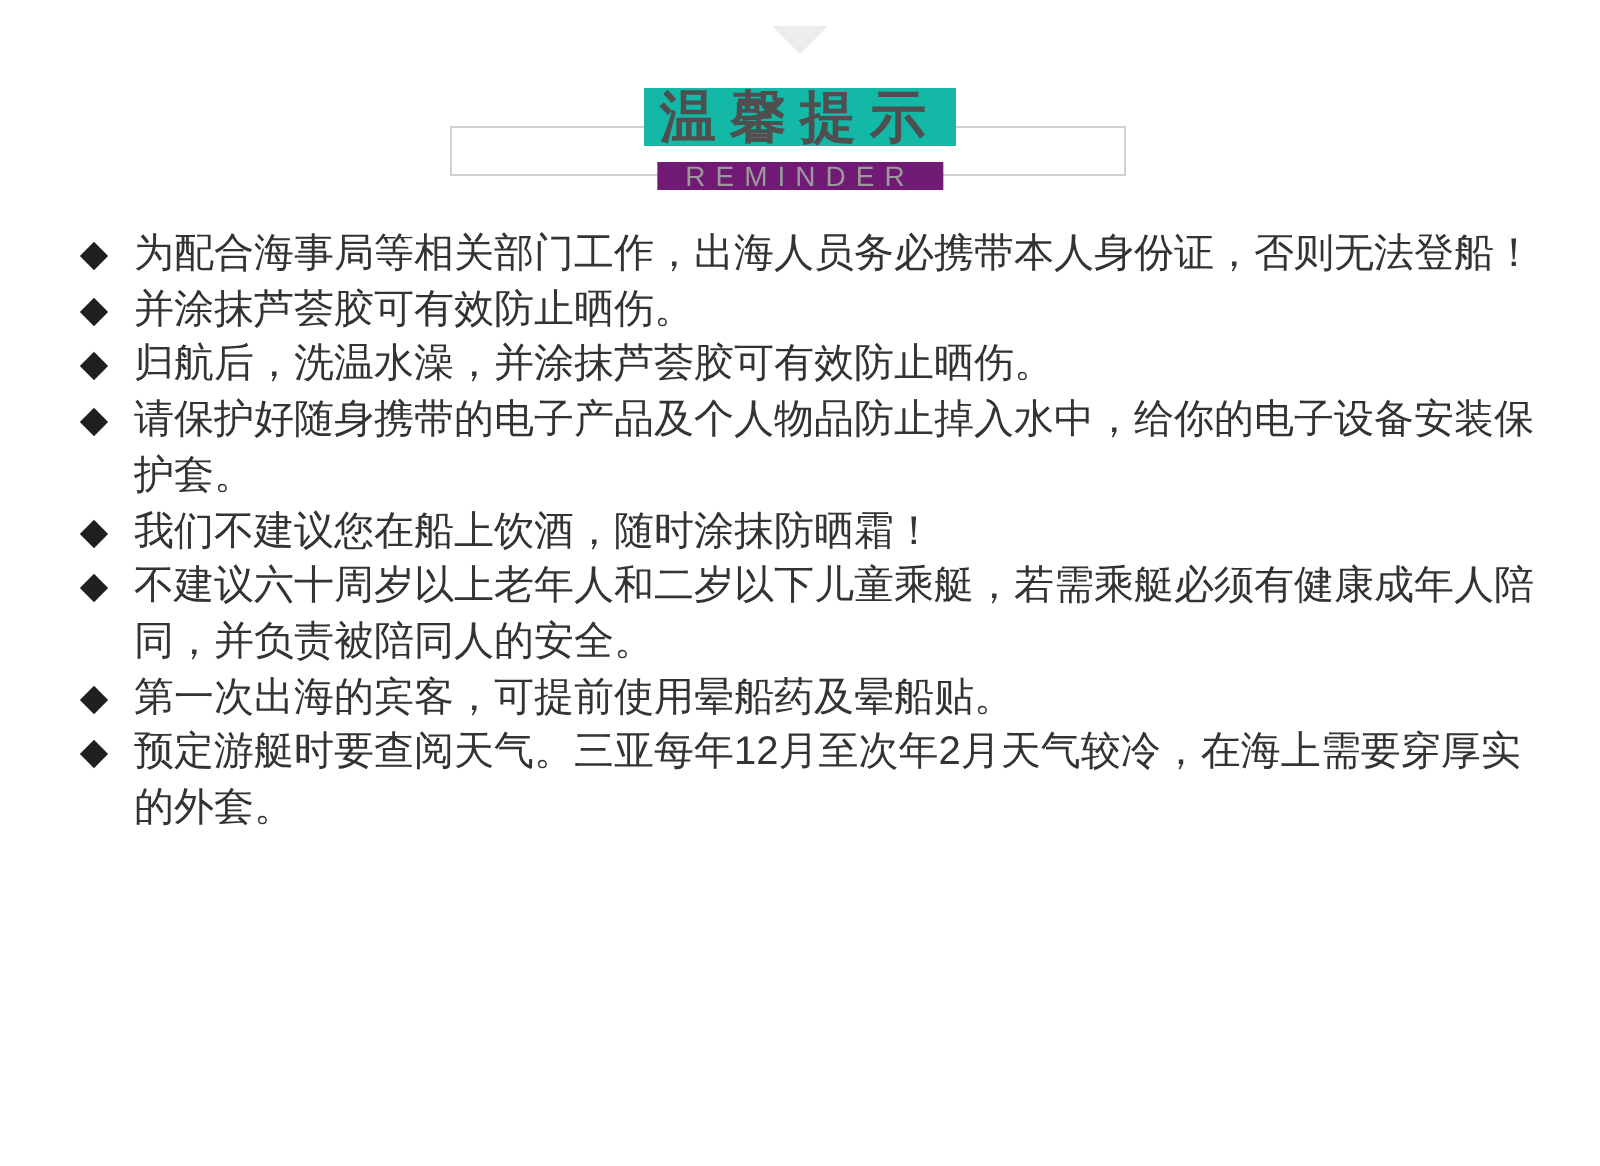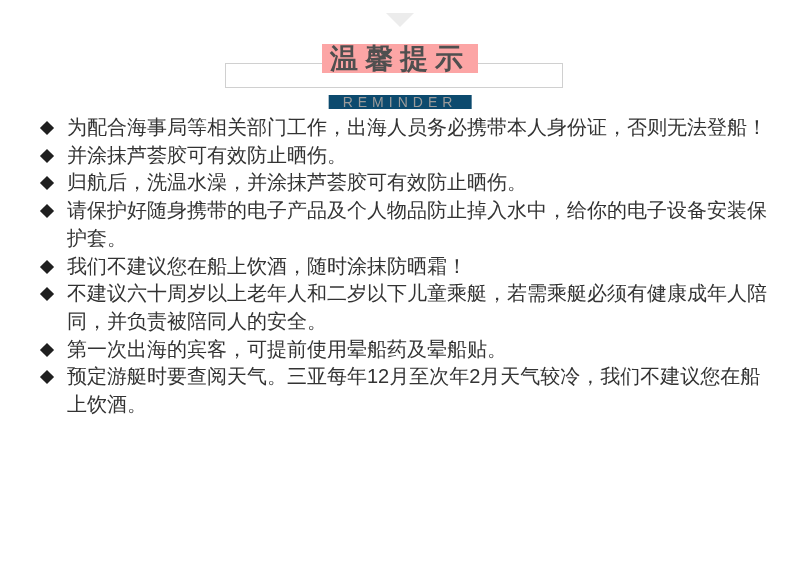--- a/index.html
+++ b/index.html
@@ -33,36 +33,36 @@
     top: 63px;
     width: 338px;
     height: 25px;
     border: 1px solid #d0d0d0;
   }
   .header-title {
     position: absolute;
     top: 44px;
     left: 50%;
     transform: translateX(-50%);
-    background: #fca5a5;
+    background: #14b8a6;
     padding: 0 8px;
     font-size: 28px;
     line-height: 29px;
     font-weight: bold;
     letter-spacing: 7px;
     color: #4f4f4f;
     white-space: nowrap;
     z-index: 2;
   }
   .header-subtitle {
     position: absolute;
-    top: 95px;
+    top: 81px;
     left: 50%;
     transform: translateX(-50%);
-    background: #0c4a6e;
+    background: #701a75;
     padding: 0 14px;
     font-size: 14px;
     line-height: 14px;
     letter-spacing: 5px;
     color: #9a9a9a;
     white-space: nowrap;
     z-index: 2;
   }
 
   
@@ -131,17 +131,17 @@
     <li class="tip-item">
       <span class="diamond-bullet"></span>
       <span class="tip-text">不建议六十周岁以上老年人和二岁以下儿童乘艇，若需乘艇必须有健康成年人陪同，并负责被陪同人的安全。</span>
     </li>
     <li class="tip-item">
       <span class="diamond-bullet"></span>
       <span class="tip-text">第一次出海的宾客，可提前使用晕船药及晕船贴。</span>
     </li>
     <li class="tip-item">
       <span class="diamond-bullet"></span>
-      <span class="tip-text">预定游艇时要查阅天气。三亚每年12月至次年2月天气较冷，我们不建议您在船上饮酒。</span>
+      <span class="tip-text">预定游艇时要查阅天气。三亚每年12月至次年2月天气较冷，在海上需要穿厚实的外套。</span>
     </li>
   </ul>
 
 </div>
 
 </body></html>

